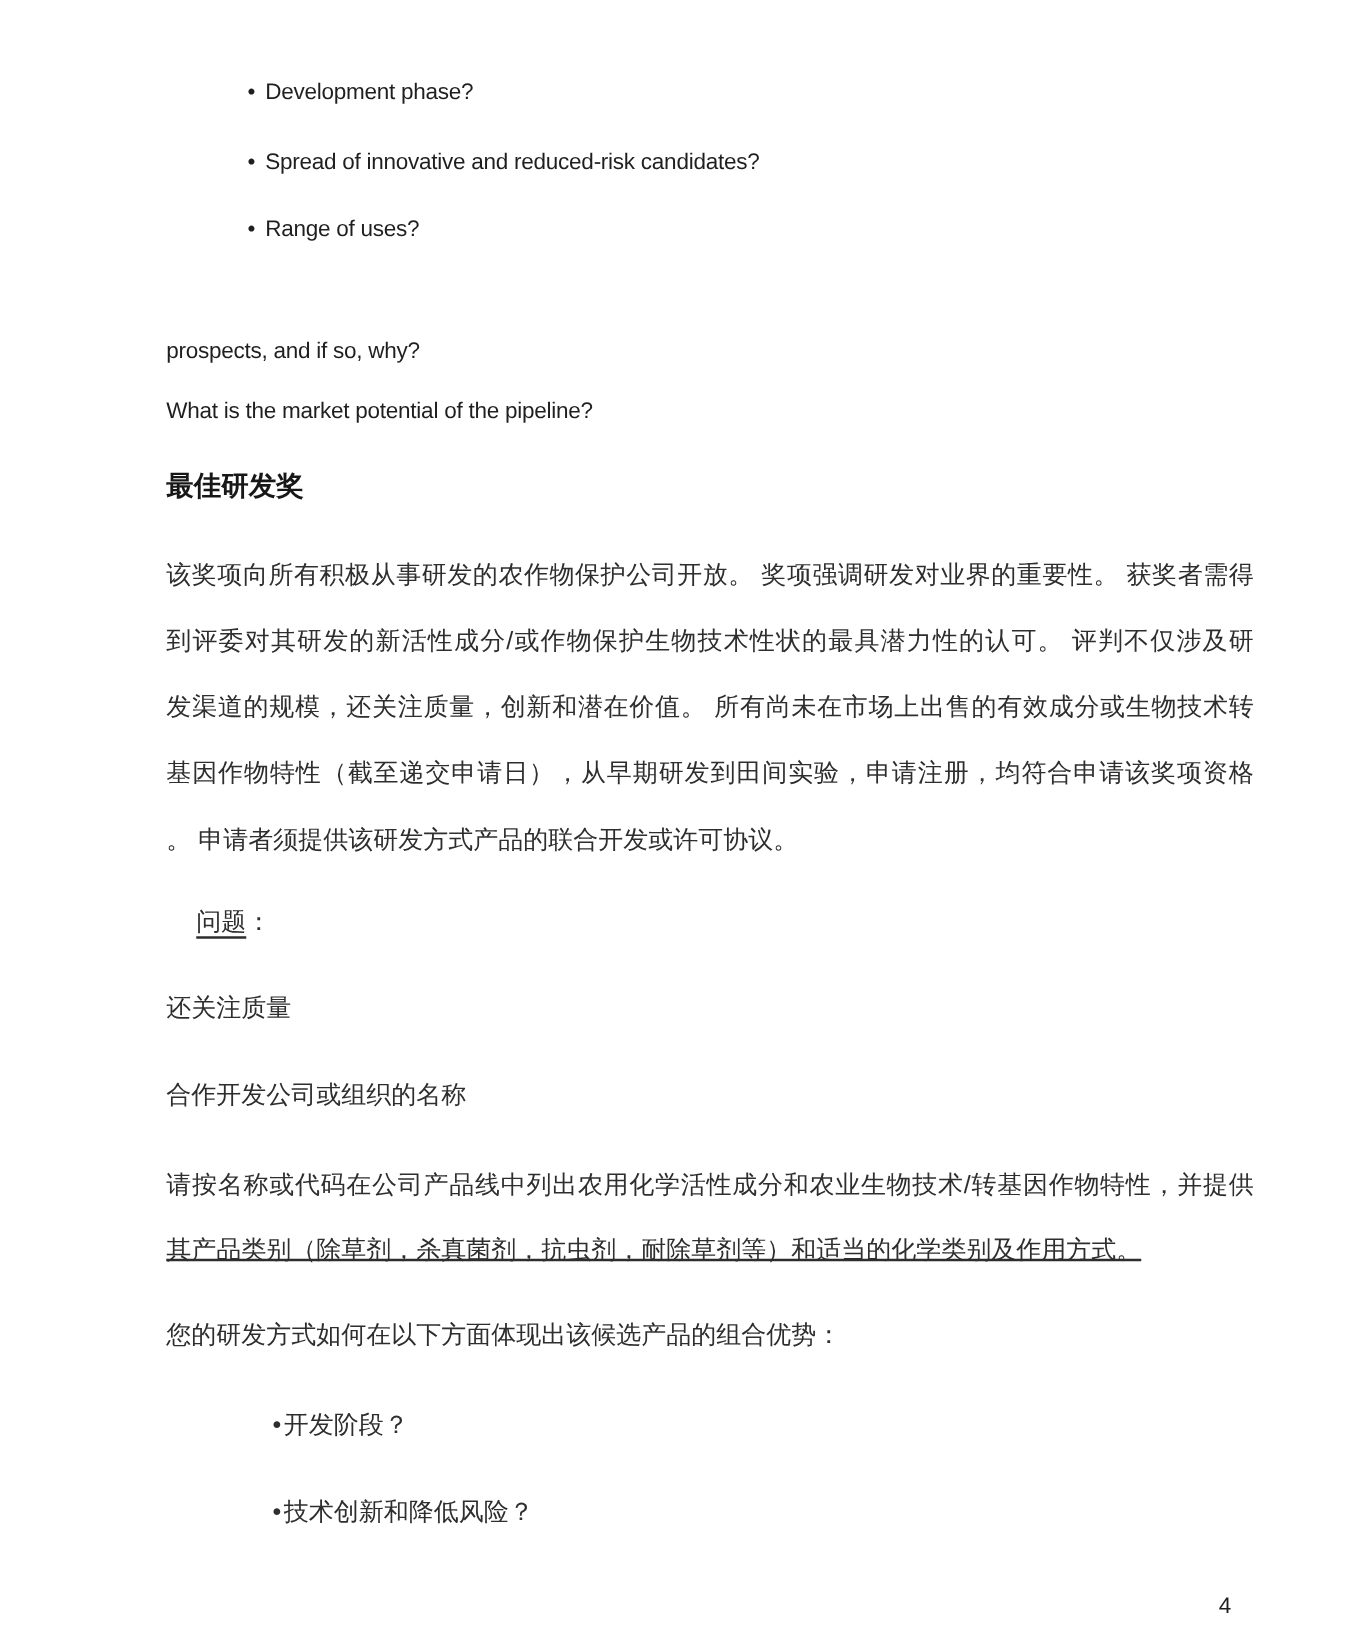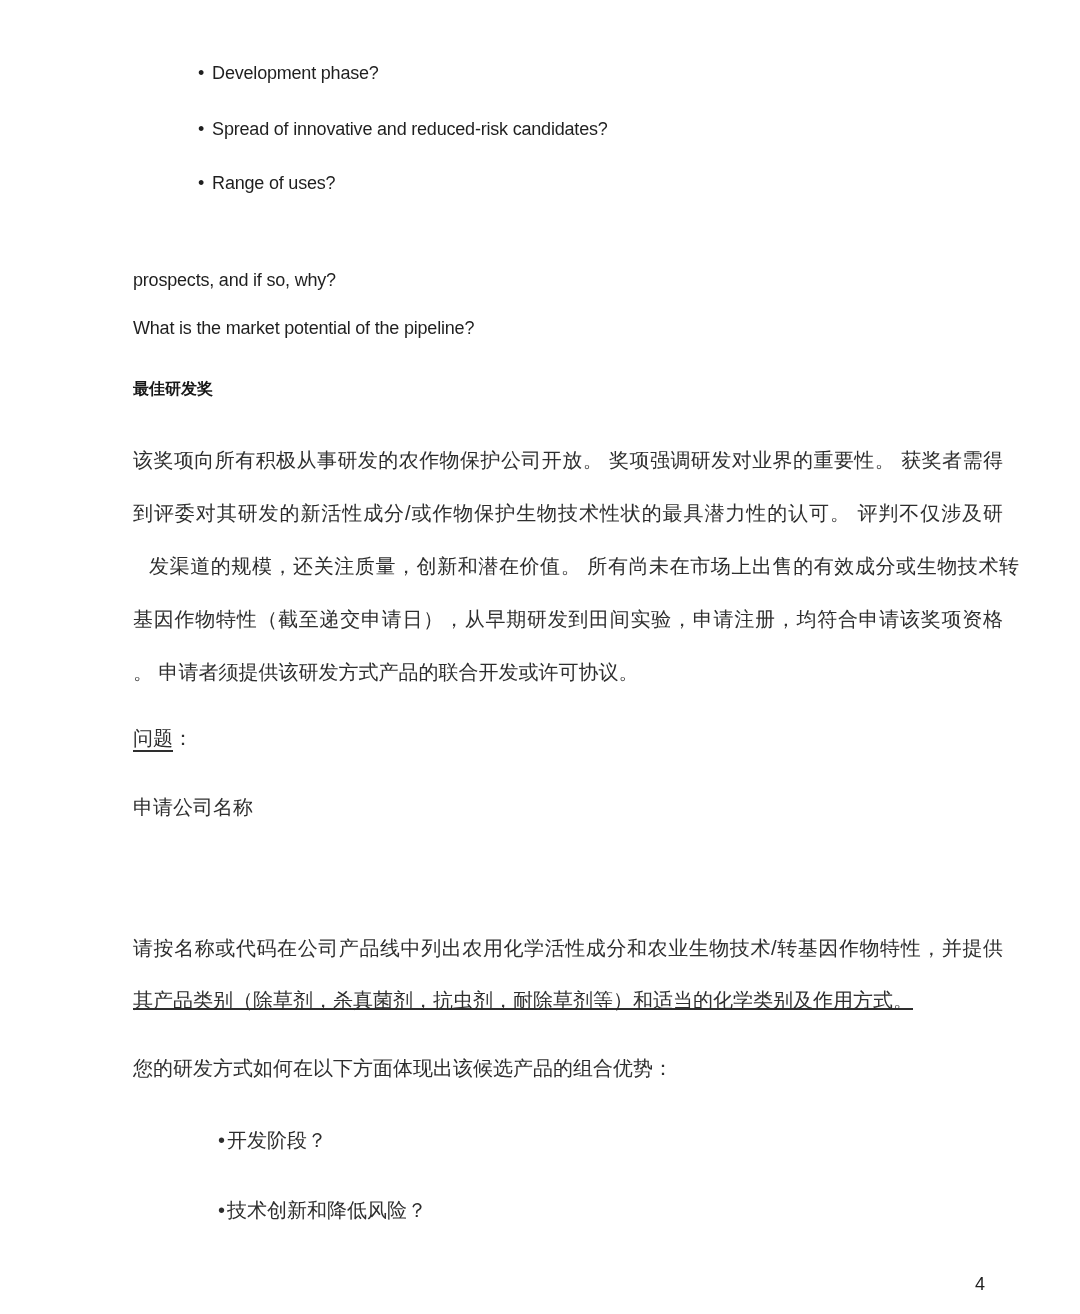--- a/index.html
+++ b/index.html
@@ -24,35 +24,36 @@
     line-height: 27px;
     letter-spacing: -0.2px;
     color: #1f1f1f;
   }
   .zh {
     font-size: 20px;
     line-height: 29px;
     color: #2e2e2e;
   }
   .zh-bold {
-    font-size: 16px;
+    font-size: 22px;
     line-height: 30px;
     font-weight: 700;
     color: #171717;
   }
   .just {
     white-space: normal;
     width: 870px;
     text-align: justify;
     text-align-last: justify;
     text-justify: inter-character;
   }
   .u-label {
     text-decoration: underline;
     text-underline-offset: 5px;
+    margin-left: 24px;
   }
   .bullet-row .marker {
     display: inline-block;
   }
   .bullet-row.en .marker { margin-right: 8px; }
   .bullet-row.zh .marker { margin-right: 2px; }
   .page-num {
     position: absolute;
     left: 133px;
     width: 852px;
@@ -77,29 +78,30 @@
   </div>
 
   <div class="t en" style="top:267px; left:133px;">prospects, and if so, why?</div>
 
   <div class="t en" style="top:315px; left:133px;">What is the market potential of the pipeline?</div>
 
   <div class="t zh-bold" style="top:374px; left:133px;">最佳研发奖</div>
 
   <div class="t zh just" style="top:499px; left:133px;">到评委对其研发的新活性成分/或作物保护生物技术性状的最具潜力性的认可。 评判不仅涉及研</div>
   <div class="t zh just" style="top:446px; left:133px;">该奖项向所有积极从事研发的农作物保护公司开放。 奖项强调研发对业界的重要性。 获奖者需得</div>
-  <div class="t zh just" style="top:552px; left:133px;margin-left:16px;">发渠道的规模，还关注质量，创新和潜在价值。 所有尚未在市场上出售的有效成分或生物技术转</div>
+  <div class="t zh just" style="top:552px; left:133px;">发渠道的规模，还关注质量，创新和潜在价值。 所有尚未在市场上出售的有效成分或生物技术转</div>
   <div class="t zh just" style="top:605px; left:133px;">基因作物特性（截至递交申请日），从早期研发到田间实验，申请注册，均符合申请该奖项资格</div>
   <div class="t zh" style="top:658px; left:133px;">。 申请者须提供该研发方式产品的联合开发或许可协议。</div>
 
   <div class="t zh" style="top:724px; left:133px;">
     <span class="u-label">问题</span><span>：</span>
   </div>
 
-  <div class="t zh" style="top:793px; left:133px;">申请公司名称</div>
+  <div class="t zh" style="top:793px; left:133px;">还关注质量</div>
+  <div class="t zh" style="top:862px; left:133px;">合作开发公司或组织的名称</div>
 
   <div class="t zh just" style="top:934px; left:133px;">请按名称或代码在公司产品线中列出农用化学活性成分和农业生物技术/转基因作物特性，并提供</div>
   <div class="t zh" style="top:986px; left:133px;text-decoration:underline;">其产品类别（除草剂，杀真菌剂，抗虫剂，耐除草剂等）和适当的化学类别及作用方式。</div>
 
   <div class="t zh" style="top:1054px; left:133px;text-align:right;">您的研发方式如何在以下方面体现出该候选产品的组合优势：</div>
 
   <div class="t zh bullet-row zh" style="top:1126px; left:218px;">
     <span class="marker">•</span><span>开发阶段？</span>
   </div>
   <div class="t zh bullet-row zh" style="top:1196px; left:218px;">

